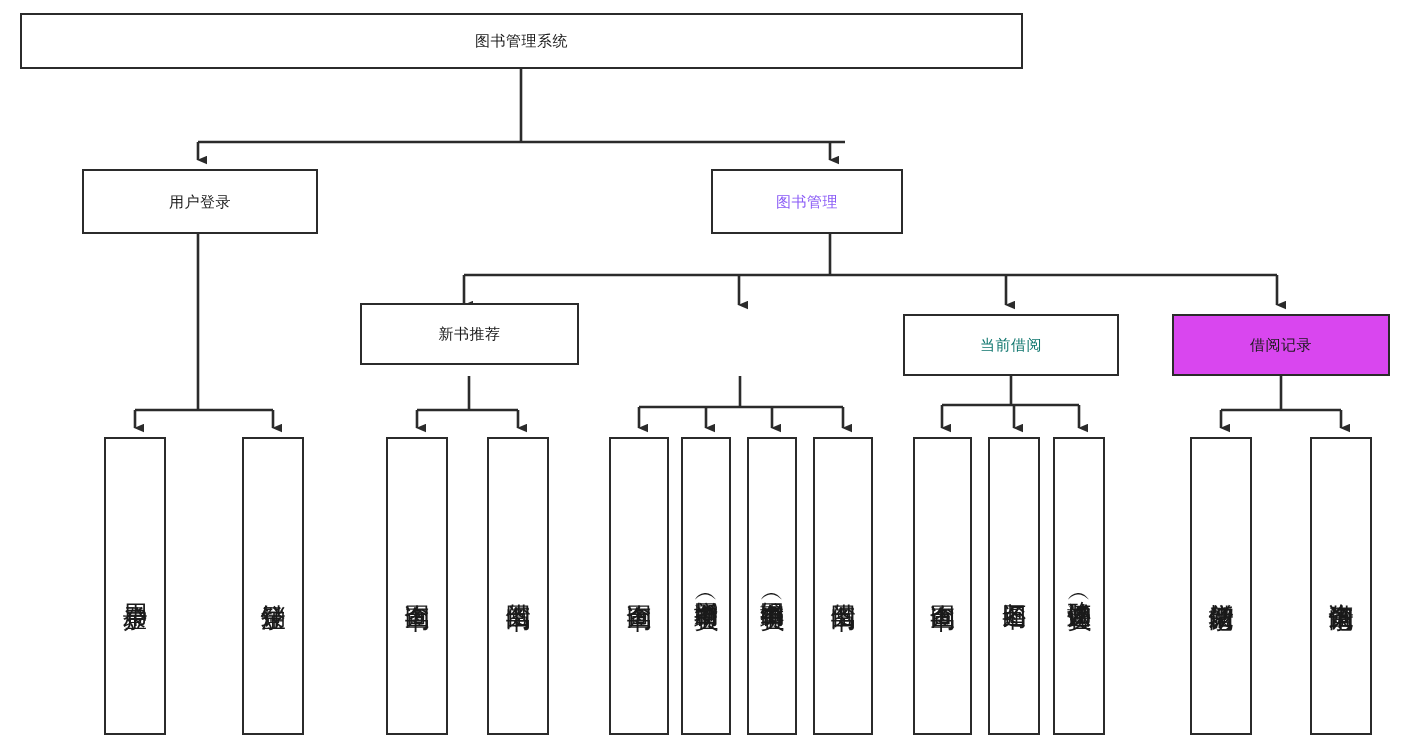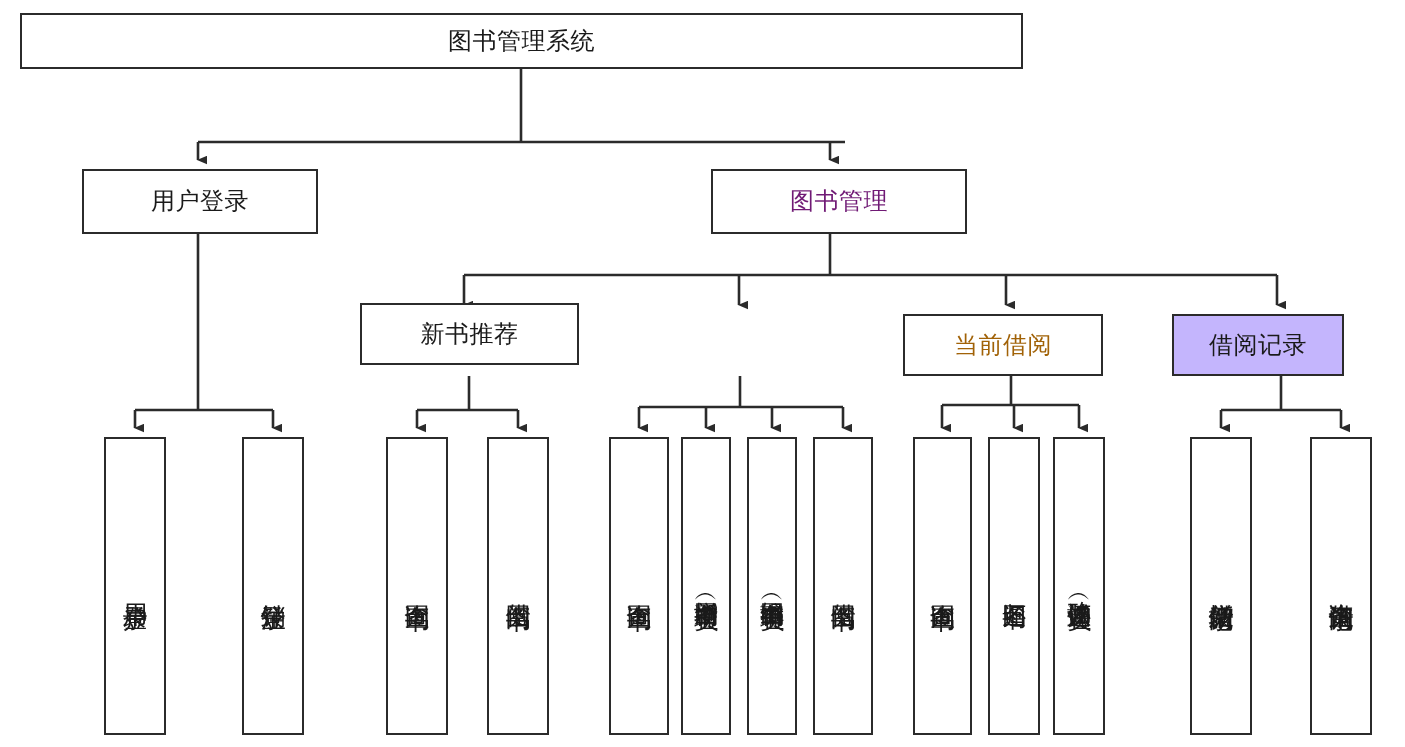--- a/index.html
+++ b/index.html
@@ -31,21 +31,21 @@
     border: 2.5px solid #2b2b2b;
     background: #ffffff;
     display: flex;
     align-items: center;
     justify-content: center;
     color: #1a1a1a;
     line-height: 1.18;
     text-align: center;
   }
   .node.horiz {
-    font-size: 24px;
+    font-size: 15px;
     letter-spacing: 0.5px;
   }
   .node.vert {
     writing-mode: vertical-rl;
     text-orientation: upright;
     font-size: 25px;
     letter-spacing: 1px;
     padding-top: 6px;
     padding-bottom: 6px;
   }
@@ -122,31 +122,31 @@
     </g>
   </svg>
 
   <div class="node horiz" style="left: 20px; top: 13px; width: 1003px; height: 56px; border-color: rgb(43, 43, 43); background: rgb(255, 255, 255); color: rgb(26, 26, 26);">
     <span class="node-label">图书管理系统</span>
   </div>
 
   <div class="node horiz" style="left: 82px; top: 169px; width: 236px; height: 65px; border-color: rgb(43, 43, 43); background: rgb(255, 255, 255); color: rgb(26, 26, 26);">
     <span class="node-label">用户登录</span>
   </div>
-  <div class="node horiz" style="left: 711px; top: 169px; width: 256px; height: 65px; border-color: rgb(43, 43, 43); background: rgb(255, 255, 255); color: #701a75;">
+  <div class="node horiz" style="left: 711px; top: 169px; width: 192px; height: 65px; border-color: rgb(43, 43, 43); background: rgb(255, 255, 255); color: #8b5cf6;">
     <span class="node-label">图书管理</span>
   </div>
 
   <div class="node horiz" style="left: 360px; top: 303px; width: 219px; height: 62px; border-color: rgb(43, 43, 43); background: rgb(255, 255, 255); color: rgb(26, 26, 26);">
     <span class="node-label">新书推荐</span>
   </div>
-  <div class="node horiz" style="left: 903px; top: 314px; width: 200px; height: 62px; border-color: rgb(43, 43, 43); background: rgb(255, 255, 255); color: #a16207; text-align: right;">
+  <div class="node horiz" style="left: 903px; top: 314px; width: 216px; height: 62px; border-color: rgb(43, 43, 43); background: rgb(255, 255, 255); color: #0f766e; text-align: right;">
     <span class="node-label">当前借阅</span>
   </div>
-  <div class="node horiz" style="left: 1172px; top: 314px; width: 172px; height: 62px; border-color: rgb(43, 43, 43); background: #c4b5fd; color: rgb(26, 26, 26); align-items: center;">
+  <div class="node horiz" style="left: 1172px; top: 314px; width: 218px; height: 62px; border-color: rgb(43, 43, 43); background: #d946ef; color: rgb(26, 26, 26); align-items: center;">
     <span class="node-label">借阅记录</span>
   </div>
 
   <div class="node vert" style="left: 104px; top: 437px; width: 62px; height: 298px; border-color: rgb(43, 43, 43); background: rgb(255, 255, 255); color: rgb(26, 26, 26);">
     <span class="node-label">用户登录</span>
   </div>
   <div class="node vert" style="left: 242px; top: 437px; width: 62px; height: 298px; border-color: rgb(43, 43, 43); background: rgb(255, 255, 255); color: rgb(26, 26, 26);">
     <span class="node-label">注销登录</span>
   </div>
   <div class="node vert" style="left: 386px; top: 437px; width: 62px; height: 298px; border-color: rgb(43, 43, 43); background: rgb(255, 255, 255); color: rgb(26, 26, 26);">

